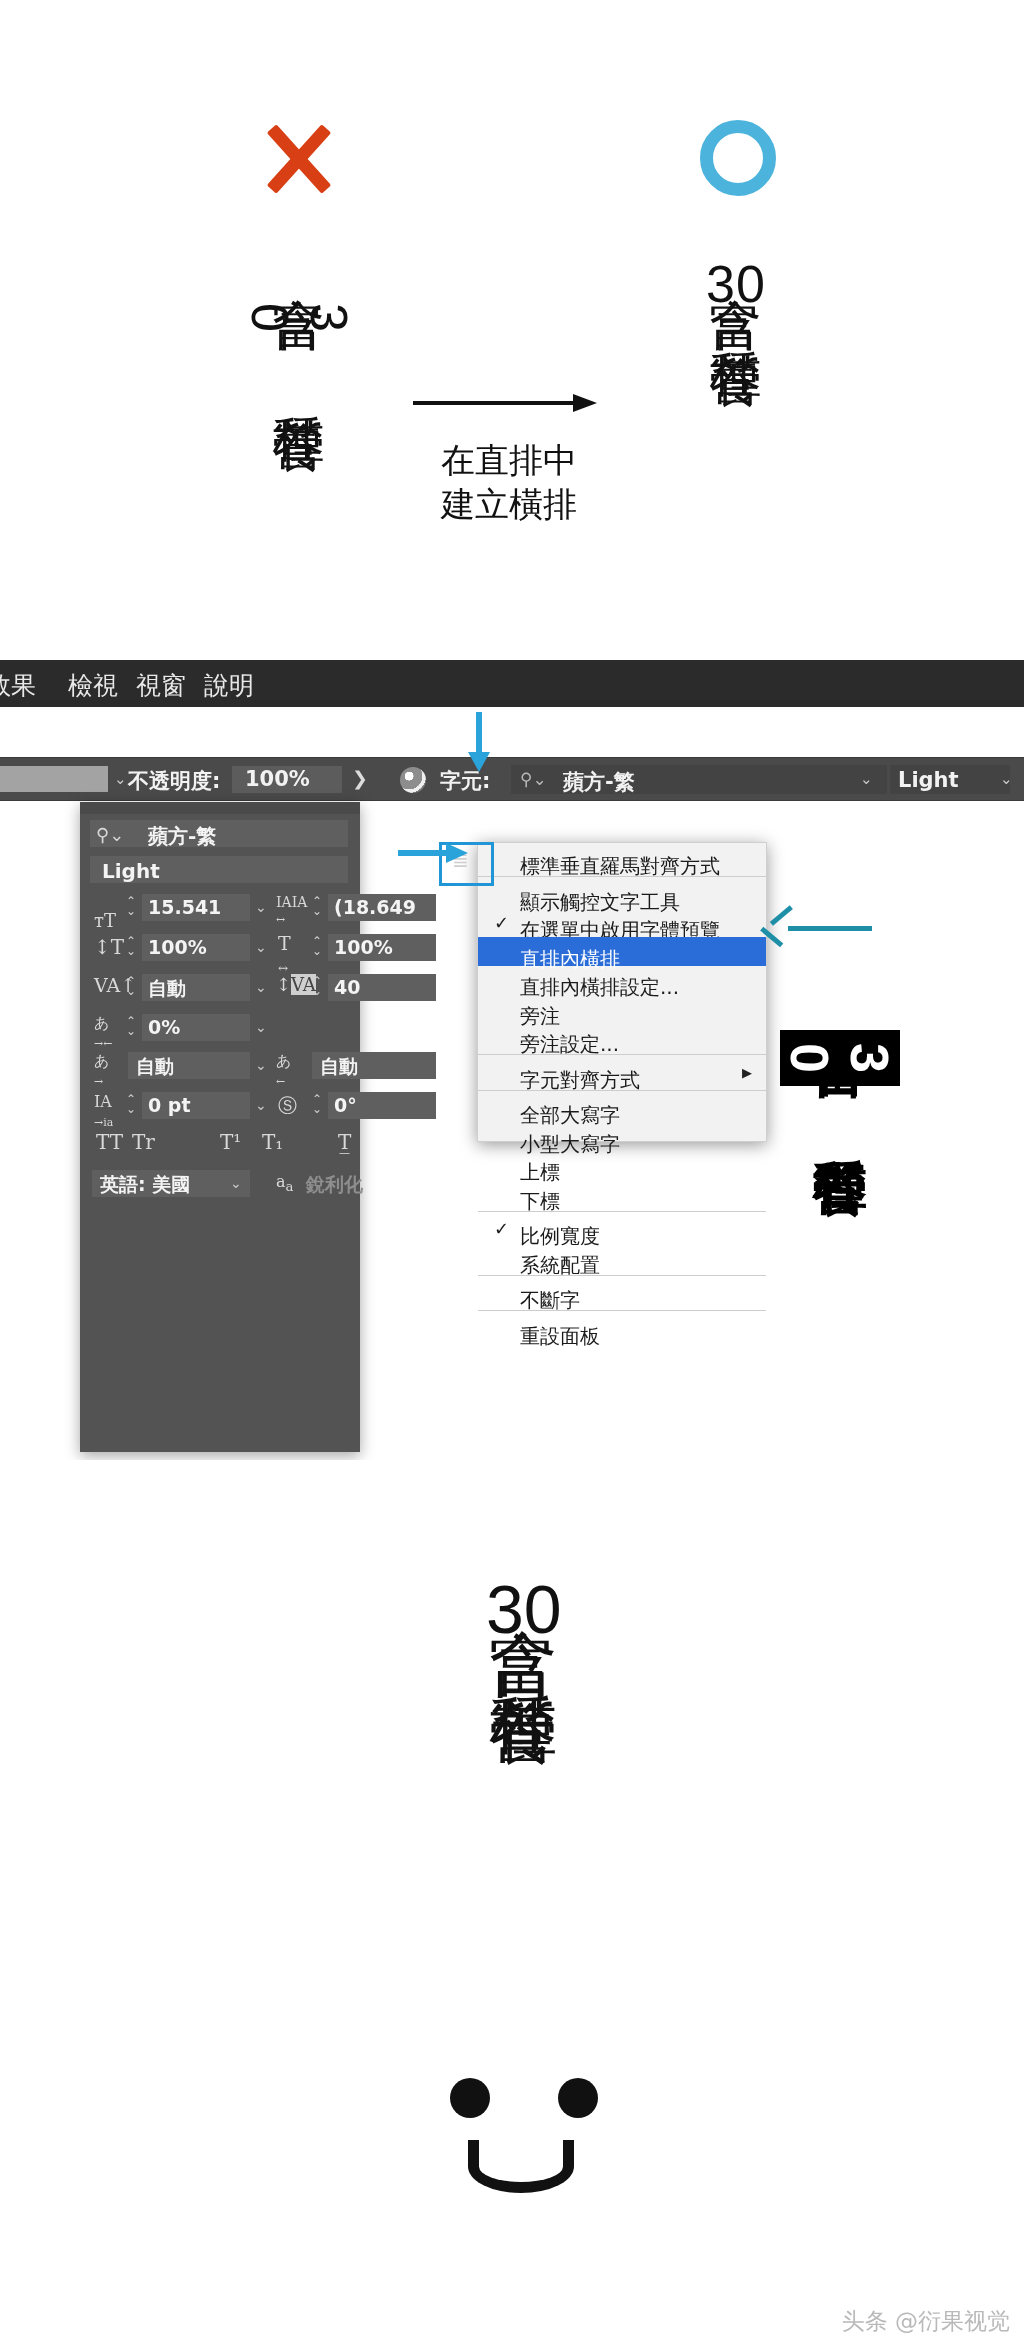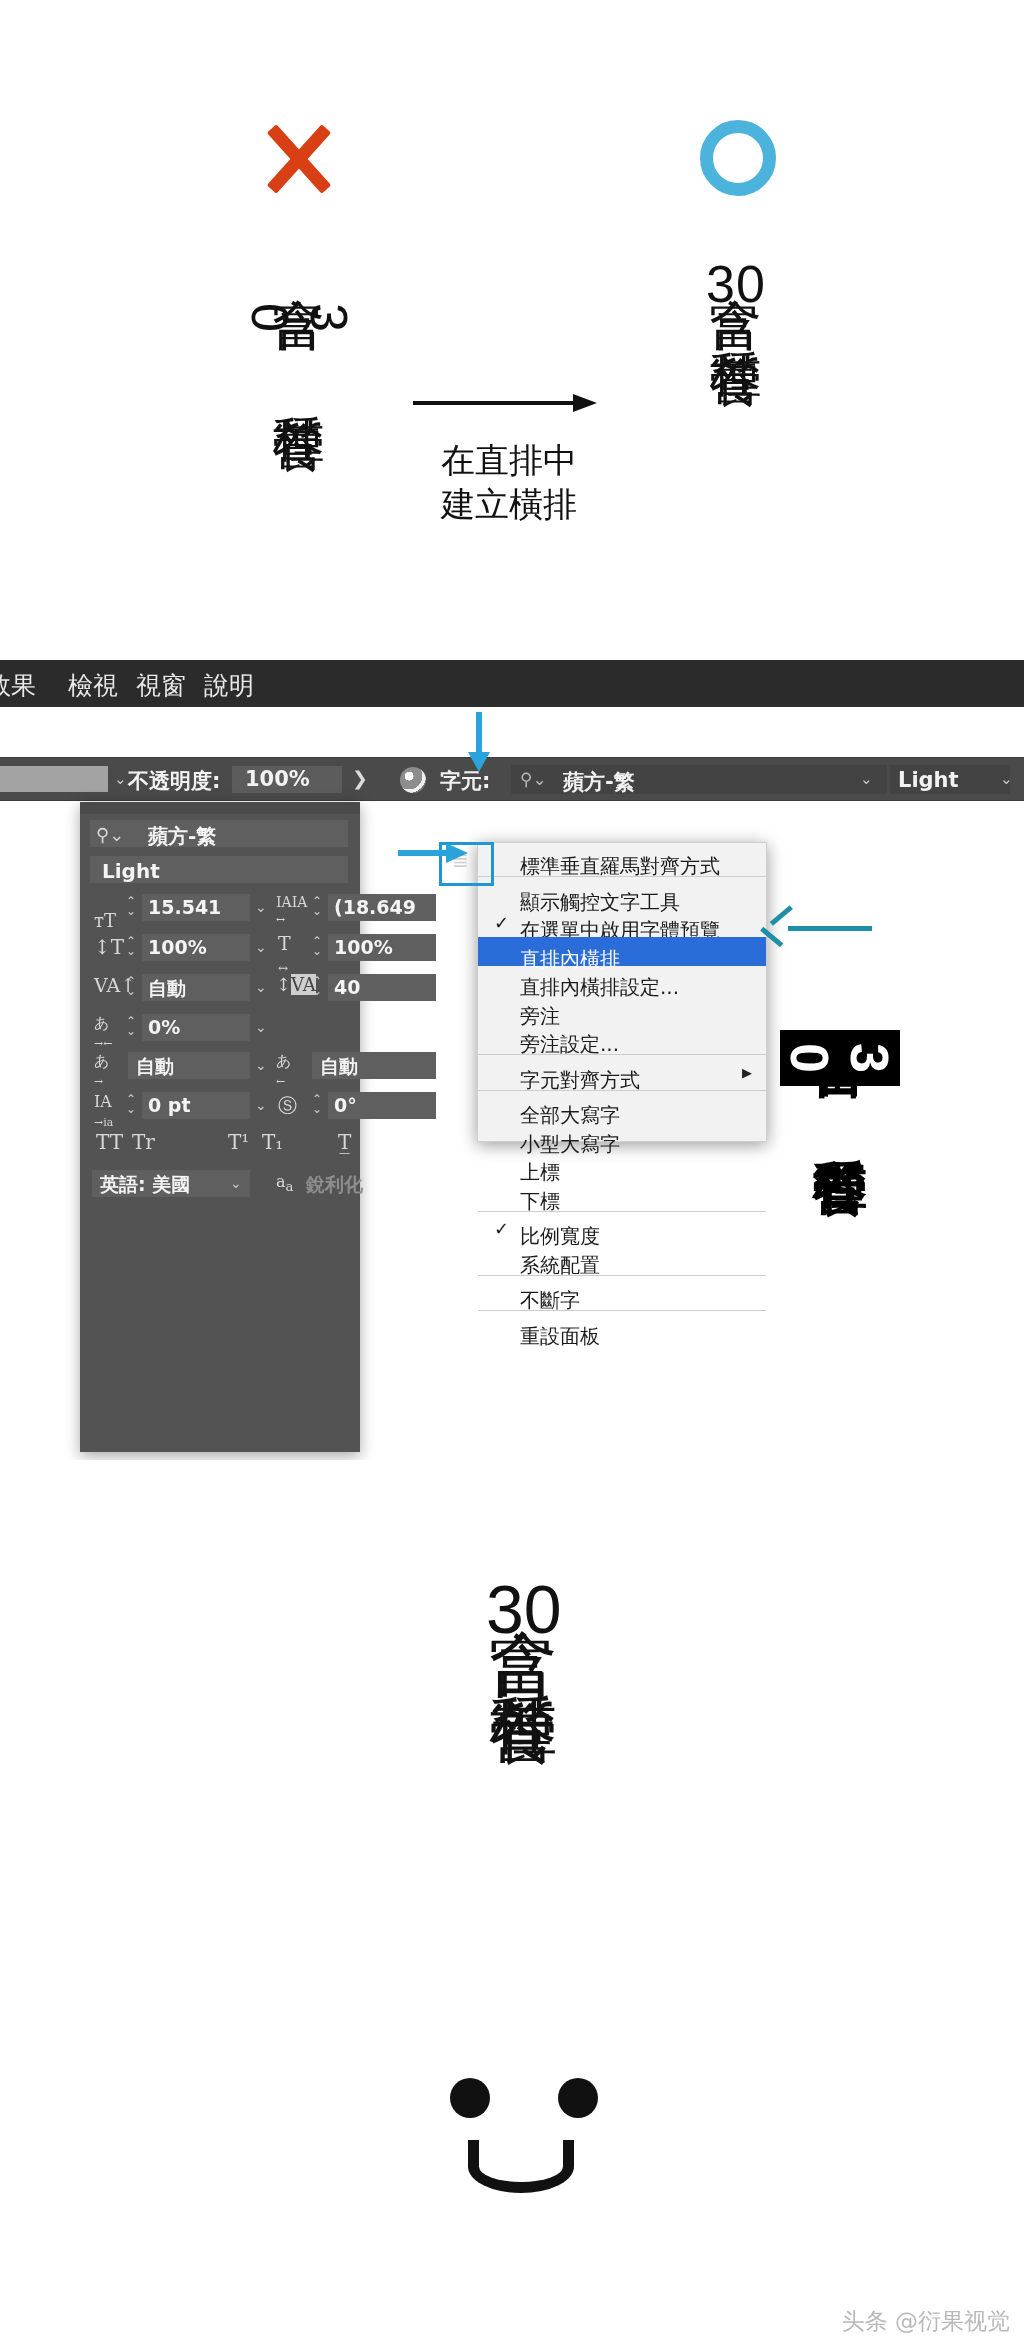--- a/index.html
+++ b/index.html
@@ -257,21 +257,21 @@
       <div class="cp-txt" style="left:68px; top:292px; font-size:19px;">0 pt</div>
       <div class="cp-chev" style="left:175px; top:295px;">⌄</div>
 
       <div class="cp-icon" style="left:198px; top:291px; font-size:19px;">Ⓢ</div>
       <div class="cp-step" style="left:230px; top:292px;">⌃<br>⌄</div>
       <div class="cp-field" style="left:248px; top:290px; width:108px;"></div>
       <div class="cp-txt" style="left:254px; top:292px; font-size:19px;">0°</div>
 
       <div class="cp-icon" style="left:16px; top:328px; font-size:20px;">TT</div>
       <div class="cp-icon" style="left:52px; top:328px; font-size:20px;">Tr</div>
-      <div class="cp-icon" style="left:148px; top:328px; font-size:20px;">T¹</div>
+      <div class="cp-icon" style="left:140px; top:328px; font-size:20px;">T¹</div>
       <div class="cp-icon" style="left:182px; top:328px; font-size:20px;">T₁</div>
       <div class="cp-icon" style="left:258px; top:328px; font-size:20px;">T̲</div>
 
       <div class="cp-field" style="left:12px; top:368px; width:158px;"></div>
       <div class="cp-txt" style="left:20px; top:370px; font-size:19px;">英語: 美國</div>
       <div class="cp-chev" style="left:150px; top:373px;">⌄</div>
       <div class="cp-icon" style="left:196px; top:370px; font-size:16px;">a<sub>a</sub></div>
       <div class="cp-txt" style="left:226px; top:370px; font-size:19px; color:#8e8e8e;">銳利化</div>
     </div>
 

